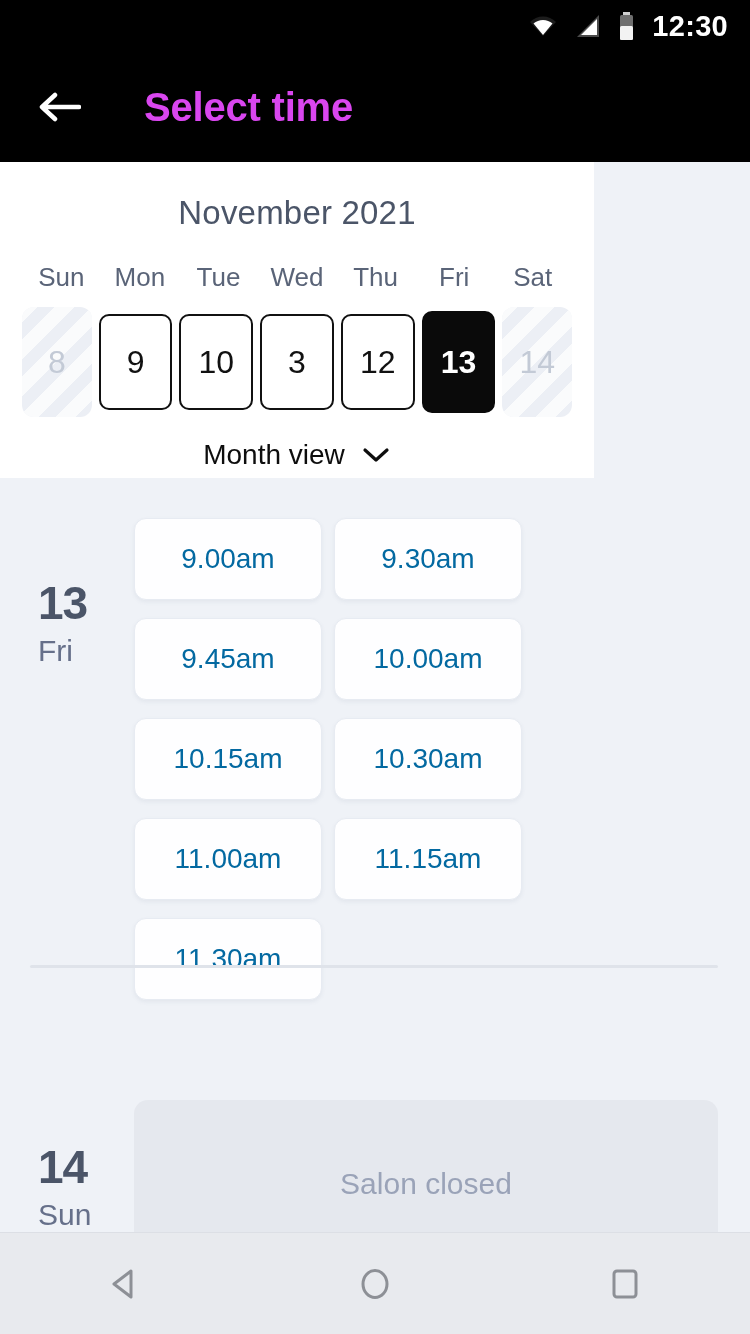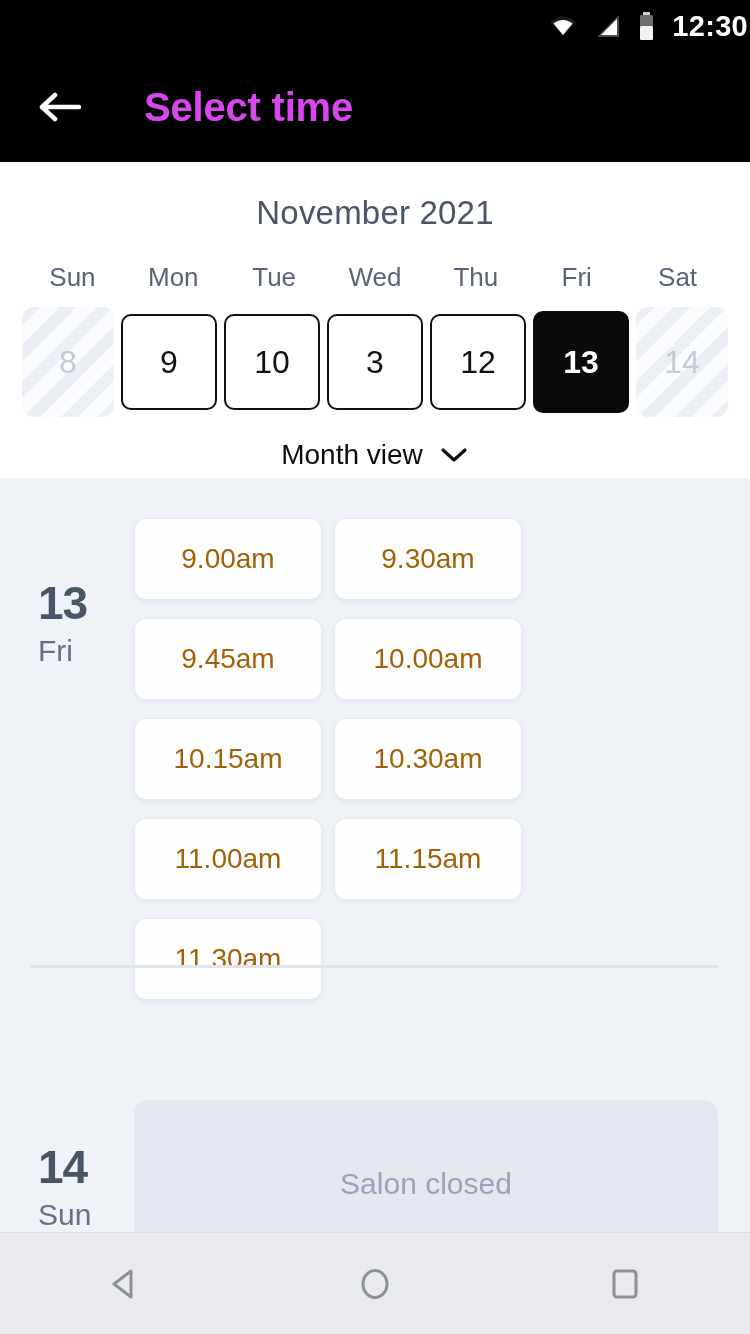--- a/index.html
+++ b/index.html
@@ -8,41 +8,41 @@
     font-family:"Liberation Sans", sans-serif;
     background:#eff2f7;
     overflow:hidden;
   }
   .phone { position:relative; width:750px; height:1334px; background:#eff2f7; }
 
   
   .statusbar {
     position:absolute; top:0; left:0; width:750px; height:52px;
     background:#000; display:flex; align-items:center;
-    justify-content:flex-end; padding-right:2px; gap:17px;
+    justify-content:flex-end; padding-right:22px; gap:17px;
   }
   .sb-icon { display:flex; align-items:center; justify-content:center; }
   .sb-time { color:#fff; font-size:29px; font-weight:600; letter-spacing:0.3px; }
 
   
   .appbar {
     position:absolute; top:52px; left:0; width:750px; height:110px;
     background:#000; display:flex; align-items:center;
   }
   .back-btn {
     width:72px; height:72px; margin-left:24px;
     display:flex; align-items:center; justify-content:center; cursor:pointer;
   }
   .appbar-title {
     color:#d946ef; font-size:40px; font-weight:bold; margin-left:48px; letter-spacing:-0.2px;
   }
 
   
   .cal-section {
-    position:absolute; top:162px; left:0; width:750px; height:316px;
+    position:absolute; top:162px; left:0; width:594px; height:316px;
     background:#fff;
   }
   .cal-month {
     text-align:center; color:#4b5568; font-size:33px; padding-top:32px; letter-spacing:0.2px;
   }
   .weekday-row {
     display:flex; margin-top:30px; padding:0 22px;
   }
   .weekday {
     flex:1; text-align:center; color:#5a6478; font-size:26px;
@@ -85,21 +85,21 @@
   }
   .day-group { display:flex; padding-top:40px; }
   .day-label { width:134px; padding-left:38px; padding-top:62px; }
   .day-label .dnum { font-size:46px; font-weight:bold; color:#4b5568; line-height:1.0; letter-spacing:-1px; }
   .day-label .dname { font-size:30px; color:#66708a; margin-top:8px; }
 
   .slot-grid { flex:1; display:flex; flex-wrap:wrap; gap:18px 12px; padding-right:32px; }
   .slot {
     width:188px; height:82px; background:#fefeff; border:1px solid #e7ebf2;
     border-radius:12px; display:flex; align-items:center; justify-content:center;
-    color:#a16207; font-size:28px; cursor:pointer;
+    color:#0369a1; font-size:28px; cursor:pointer;
     box-shadow:0 2px 4px rgba(90,105,130,.08);
   }
   .divider {
     position:absolute; left:30px; top:487px; width:688px; height:3px; background:#dfe3ea;
     border-radius:2px;
   }
   .closed-group { display:flex; padding-top:28px; }
   .closed-card {
     flex:1; margin-right:32px; height:168px; background:#e5e8ee; border-radius:14px;
     display:flex; align-items:center; justify-content:center;

